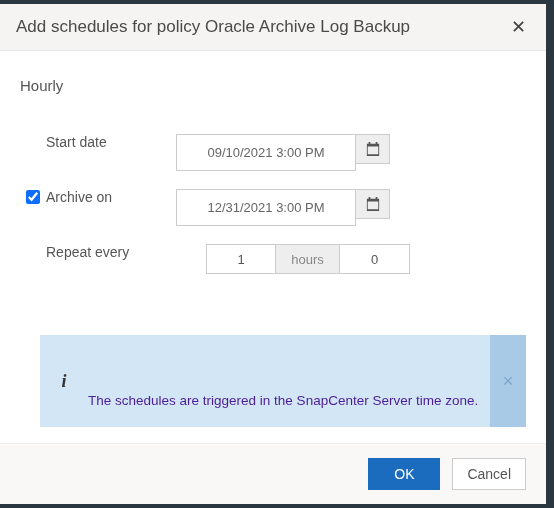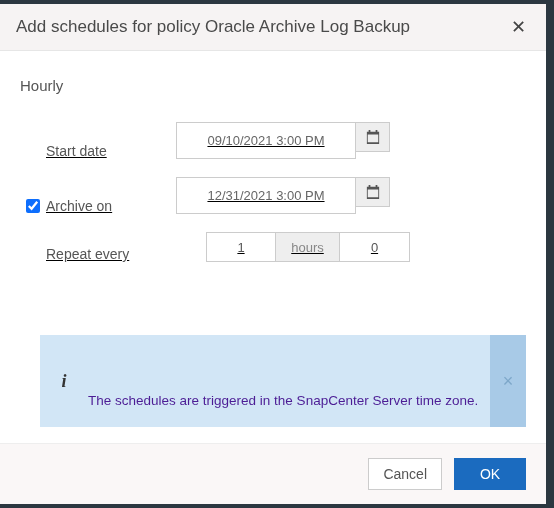--- a/index.html
+++ b/index.html
@@ -41,28 +41,27 @@
   padding: 2px 4px;
 }
 .body {
   padding: 26px 20px 10px 20px;
   flex: 1;
   overflow: auto;
 }
 .section-title {
   font-size: 15px;
   color: #555;
-  margin-bottom: 28px;
+  margin-bottom: 40px;
 }
 .row {
   display: flex;
-  align-items: flex-end;
+  align-items: flex-start;
   margin-bottom: 18px;
   padding-left: 6px;
-  text-decoration: underline;
 }
 .row-label {
   width: 150px;
   font-size: 14px;
   color: #555;
   display: flex;
   align-items: center;
   gap: 6px;
 }
 .row-label input[type=checkbox] {
@@ -239,17 +238,17 @@
     </div>
   </div>
 
   <div class="info-banner">
     <div class="info-icon">i</div>
     <div class="info-text">The schedules are triggered in the SnapCenter Server time zone.</div>
     <div class="info-dismiss">×</div>
   </div>
 
   <div class="footer">
+    <button class="btn primary">OK</button>
     <button class="btn">Cancel</button>
-    <button class="btn primary">OK</button>
   </div>
 
 </div>
 
 </body></html>

